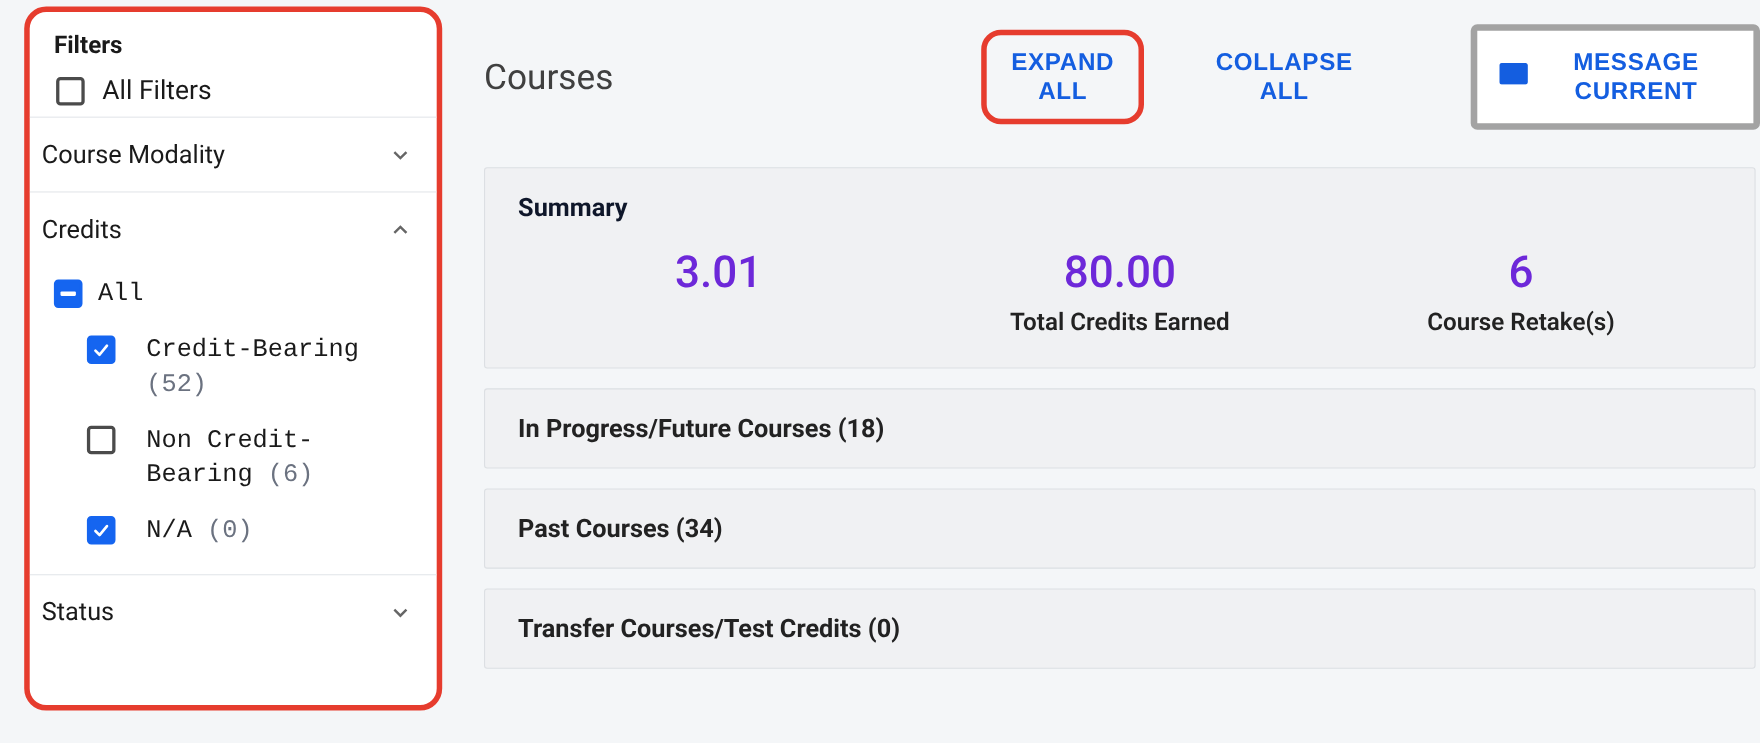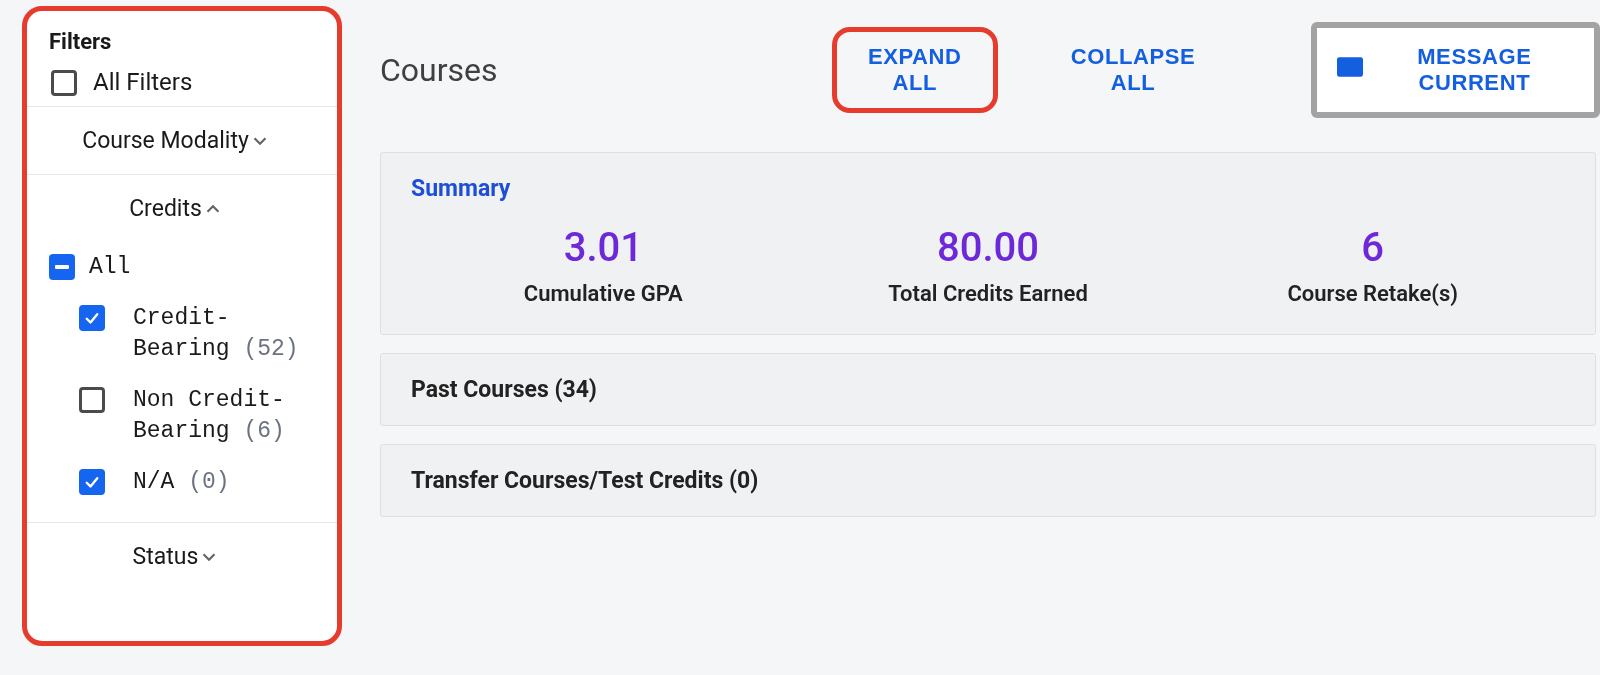--- a/index.html
+++ b/index.html
@@ -13,21 +13,21 @@
     overflow: hidden;
   }
   .page {
     display: flex;
     padding: 2px 0 0 0;
     height: 100%;
   }
 
   
   .sidebar {
-    width: 320px;
+    width: 380px;
     margin: 4px 4px 4px 22px;
     background: #fff;
     border-radius: 20px;
     border: 5px solid #e63c2e;
     padding: 18px 0 14px 0;
     height: 640px;
     position: relative;
     overflow: hidden;
   }
   .sidebar-inner { padding: 0 20px; }
@@ -40,21 +40,21 @@
     padding: 2px 0 10px 4px;
   }
   .check-row label { font-size: 24px; color: #1a1a1a; }
 
   .filter-group {
     border-top: 1px solid #e3e6ea;
     padding: 0;
   }
   .filter-group:first-of-type { border-top: 1px solid #e3e6ea; }
   .group-header {
-    display: flex; align-items: center; justify-content: center;
+    display: flex; align-items: center; justify-content: space-between;
     cursor: pointer;
     padding: 20px 22px 20px 11px;
   }
   .group-header .label { font-size: 23px; color: #1a1a1a; }
   .chev { width: 22px; height: 22px; display:inline-block; }
   .chev svg { width: 22px; height: 22px; stroke:#666; stroke-width:2.4; fill:none; }
 
   .group-body { padding: 0 22px 14px 22px; }
   .opt {
     display: flex; align-items: flex-start; gap: 14px;
@@ -104,21 +104,21 @@
     margin-left:auto;
     cursor:pointer;
   }
   .msg-btn svg { width:26px; height:20px; fill:#145ee0; }
 
   .panel {
     background:#f0f1f3; border:1px solid #dcdfe3; border-radius:3px;
     margin: 0 0 18px 0; width: calc(100% - 4px);
   }
   .summary-panel { padding: 22px 30px 8px 30px; }
-  .summary-title { font-size:23px; font-weight:700; color:#1d4ed8; margin-bottom: 18px; }
+  .summary-title { font-size:23px; font-weight:700; color:#0f172a; margin-bottom: 18px; }
   .stats { display:flex; }
   .stat { flex:1; text-align:center; padding: 4px 10px 20px; }
   .stat .val { font-size:40px; font-weight:500; color:#6d28d9; margin-bottom:10px; }
   .stat .lbl { font-size:22px; font-weight:600; color:#222; }
 
   .section-panel {
     padding: 22px 30px; cursor:pointer;
   }
   .section-panel .title { font-size:23px; font-weight:700; color:#222; }
 
@@ -225,33 +225,35 @@
         </span>
         <span>MESSAGE CURRENT</span>
       </button>
     </div>
 
     <div class="panel summary-panel">
       <div class="summary-title">Summary</div>
       <div class="stats">
         <div class="stat">
           <div class="val">3.01</div>
-          <div class="lbl">Cumulative GPA</div>
         </div>
         <div class="stat">
           <div class="val">80.00</div>
           <div class="lbl">Total Credits Earned</div>
         </div>
         <div class="stat">
           <div class="val">6</div>
           <div class="lbl">Course Retake(s)</div>
         </div>
       </div>
     </div>
 
     <div class="panel section-panel">
+      <span class="title">In Progress/Future Courses (18)</span>
+    </div>
+    <div class="panel section-panel">
       <span class="title">Past Courses (34)</span>
     </div>
     <div class="panel section-panel">
       <span class="title">Transfer Courses/Test Credits (0)</span>
     </div>
   </main>
 </div>
 
 </body></html>

